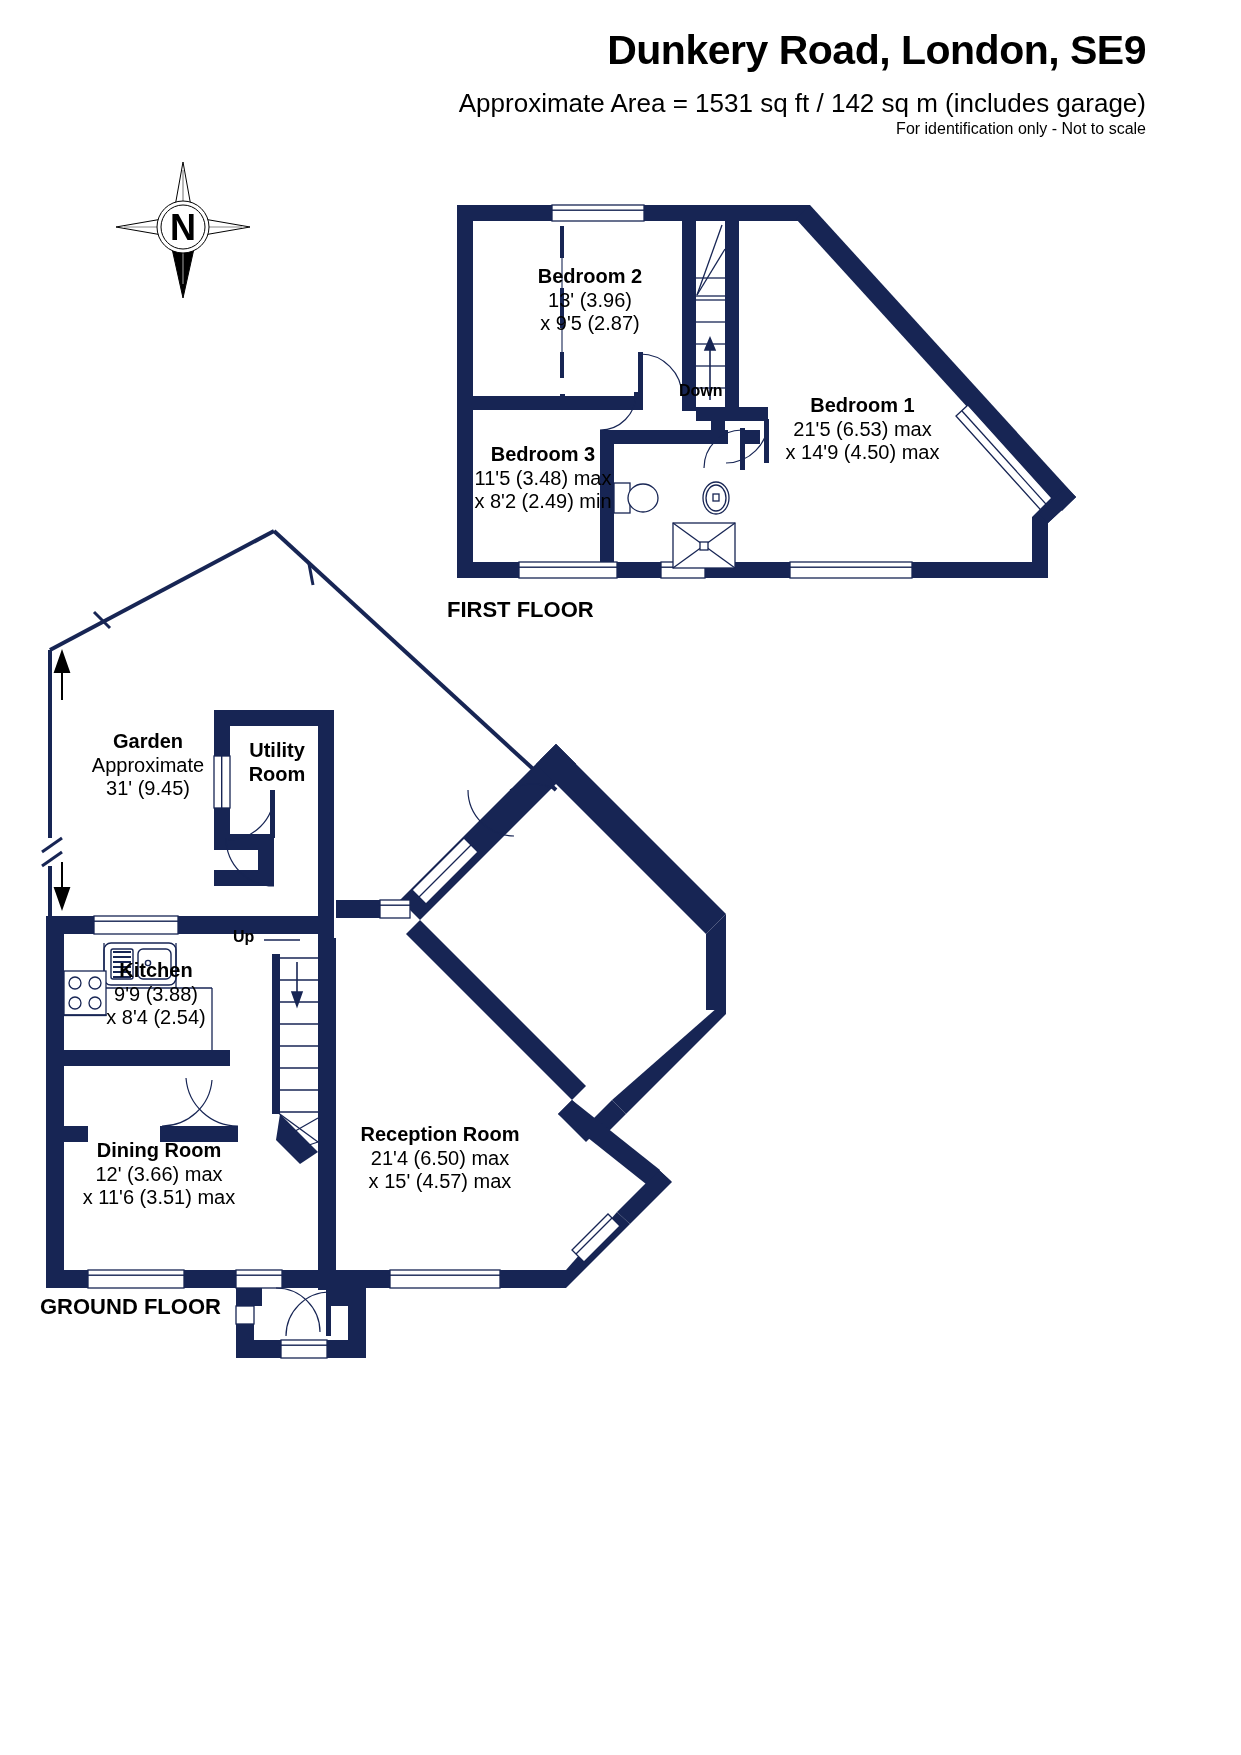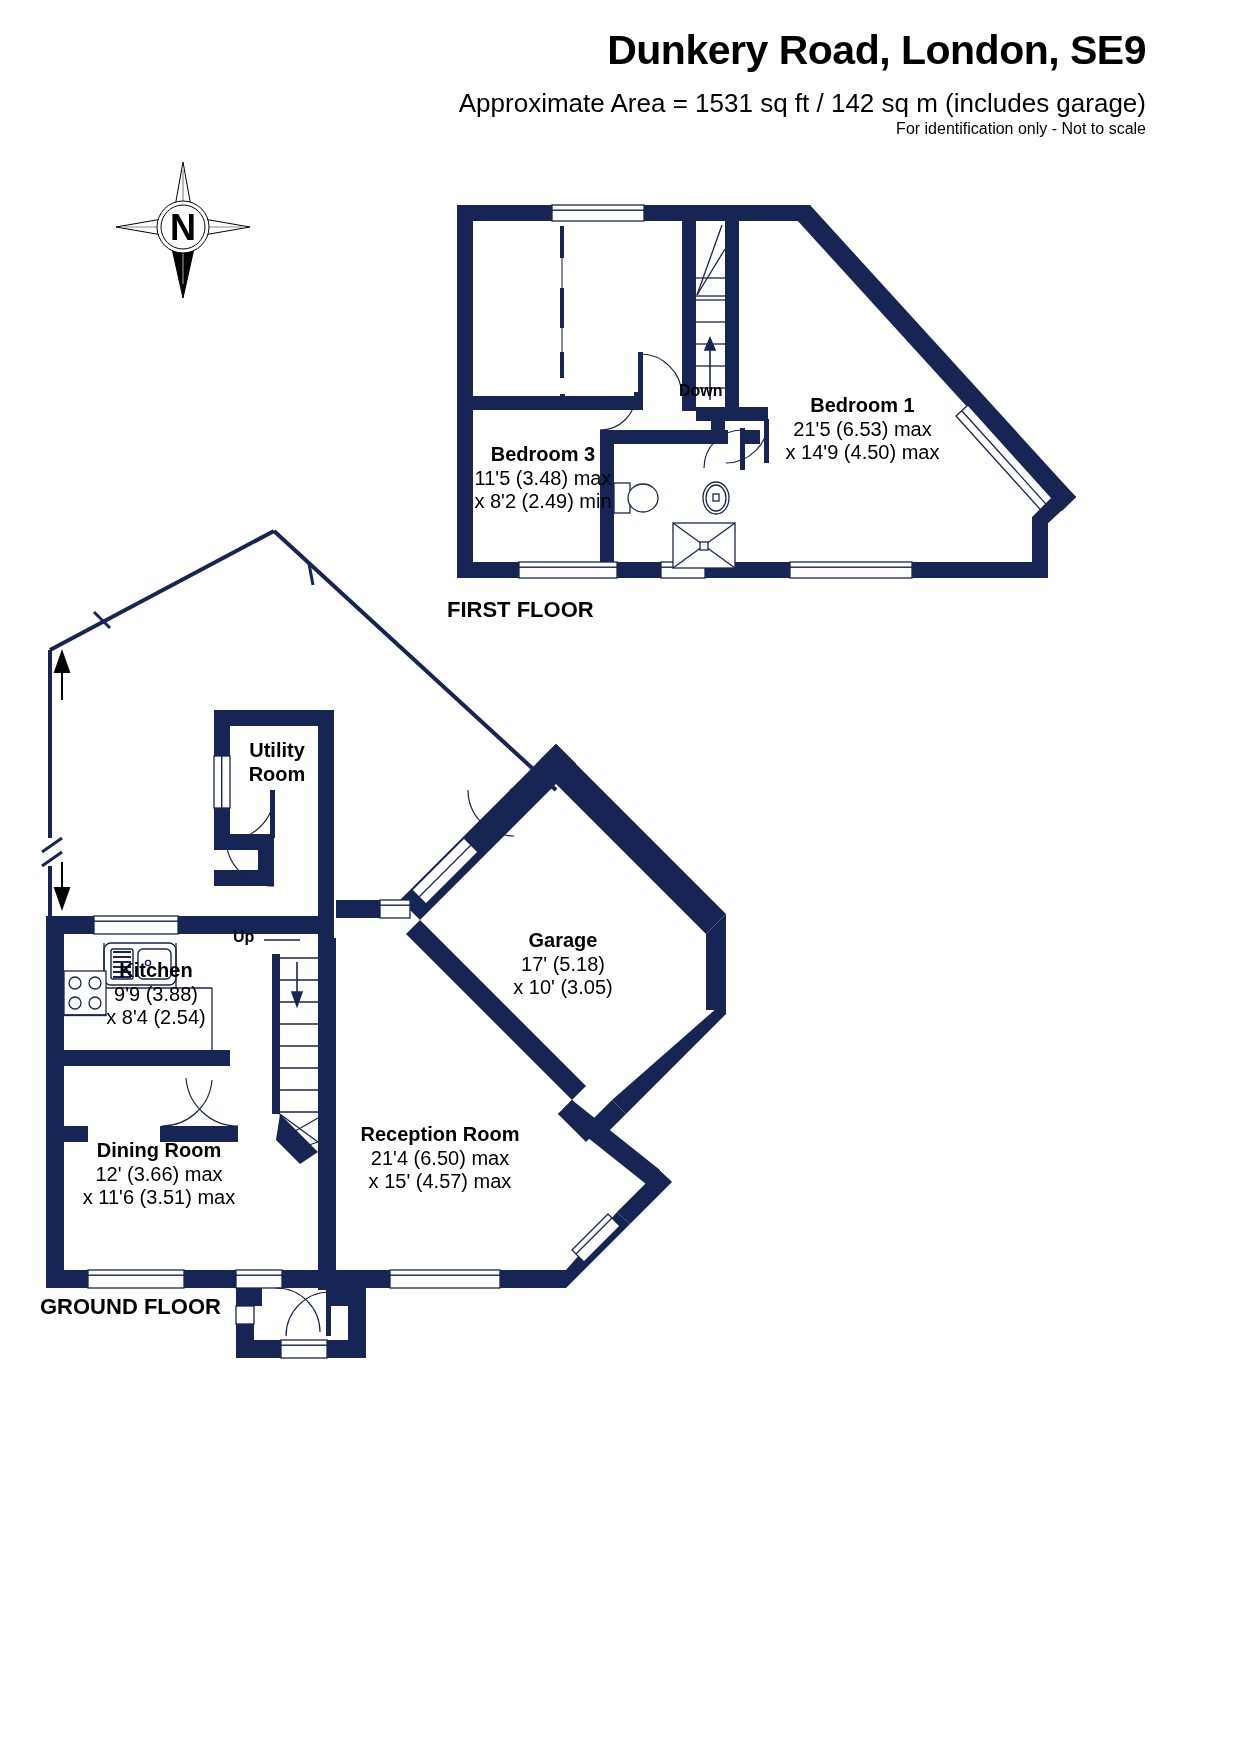--- a/index.html
+++ b/index.html
@@ -202,20 +202,25 @@
 
       <g stroke="#172554" stroke-width="1.3" fill="#ffffff">
         <rect x="673" y="523" width="62" height="45"></rect>
         <line x1="673" y1="523" x2="735" y2="568"></line>
         <line x1="735" y1="523" x2="673" y2="568"></line>
         <rect x="700" y="542" width="8" height="8"></rect>
       </g>
     </g>
   </svg>
 
+  <div class="lbl" style="left:495px; top:265px; width:190px;">
+    <span class="rname">Bedroom 2</span>
+    <span class="rdim">13' (3.96)</span>
+    <span class="rdim">x 9'5 (2.87)</span>
+  </div>
 
   <div class="lbl" style="left:765px; top:394px; width:195px;">
     <span class="rname">Bedroom 1</span>
     <span class="rdim">21'5 (6.53) max</span>
     <span class="rdim">x 14'9 (4.50) max</span>
   </div>
 
   <div class="lbl" style="left:443px; top:443px; width:200px;">
     <span class="rname">Bedroom 3</span>
     <span class="rdim">11'5 (3.48) max</span>
@@ -414,20 +419,25 @@
         <circle cx="95" cy="983" r="6"></circle>
         <circle cx="75" cy="1003" r="6"></circle>
         <circle cx="95" cy="1003" r="6"></circle>
       </g>
       <g stroke="#172554" stroke-width="1.3" fill="none">
         <rect x="64" y="1015" width="42" height="0.5"></rect>
       </g>
     </g>
   </svg>
 
+  <div class="lbl" style="left:58px; top:730px; width:180px;">
+    <span class="rname">Garden</span>
+    <span class="rdim">Approximate</span>
+    <span class="rdim">31' (9.45)</span>
+  </div>
 
   <div class="lbl" style="left:222px; top:739px; width:110px;">
     <span class="rname">Utility</span>
     <span class="rname">Room</span>
   </div>
 
   <div class="lbl" style="left:66px; top:959px; width:180px;">
     <span class="rname">Kitchen</span>
     <span class="rdim">9'9 (3.88)</span>
     <span class="rdim">x 8'4 (2.54)</span>
@@ -438,25 +448,20 @@
     <span class="rdim">12' (3.66) max</span>
     <span class="rdim">x 11'6 (3.51) max</span>
   </div>
 
   <div class="lbl" style="left:330px; top:1103px; width:220px;margin-top:20px;">
     <span class="rname">Reception Room</span>
     <span class="rdim">21'4 (6.50) max</span>
     <span class="rdim">x 15' (4.57) max</span>
   </div>
 
-  <div class="lbl" style="left:473px; top:929px; width:180px;">
-    <span class="rname">Garage</span>
-    <span class="rdim">17' (5.18)</span>
-    <span class="rdim">x 10' (3.05)</span>
-  </div>
 
   <div class="dirn" style="left:233px; top:928px;">Up</div>
 
   <div class="floor-label" style="left:40px; top:1294px;">GROUND FLOOR</div>
 
   <div id="footer">
     
     
     
     

